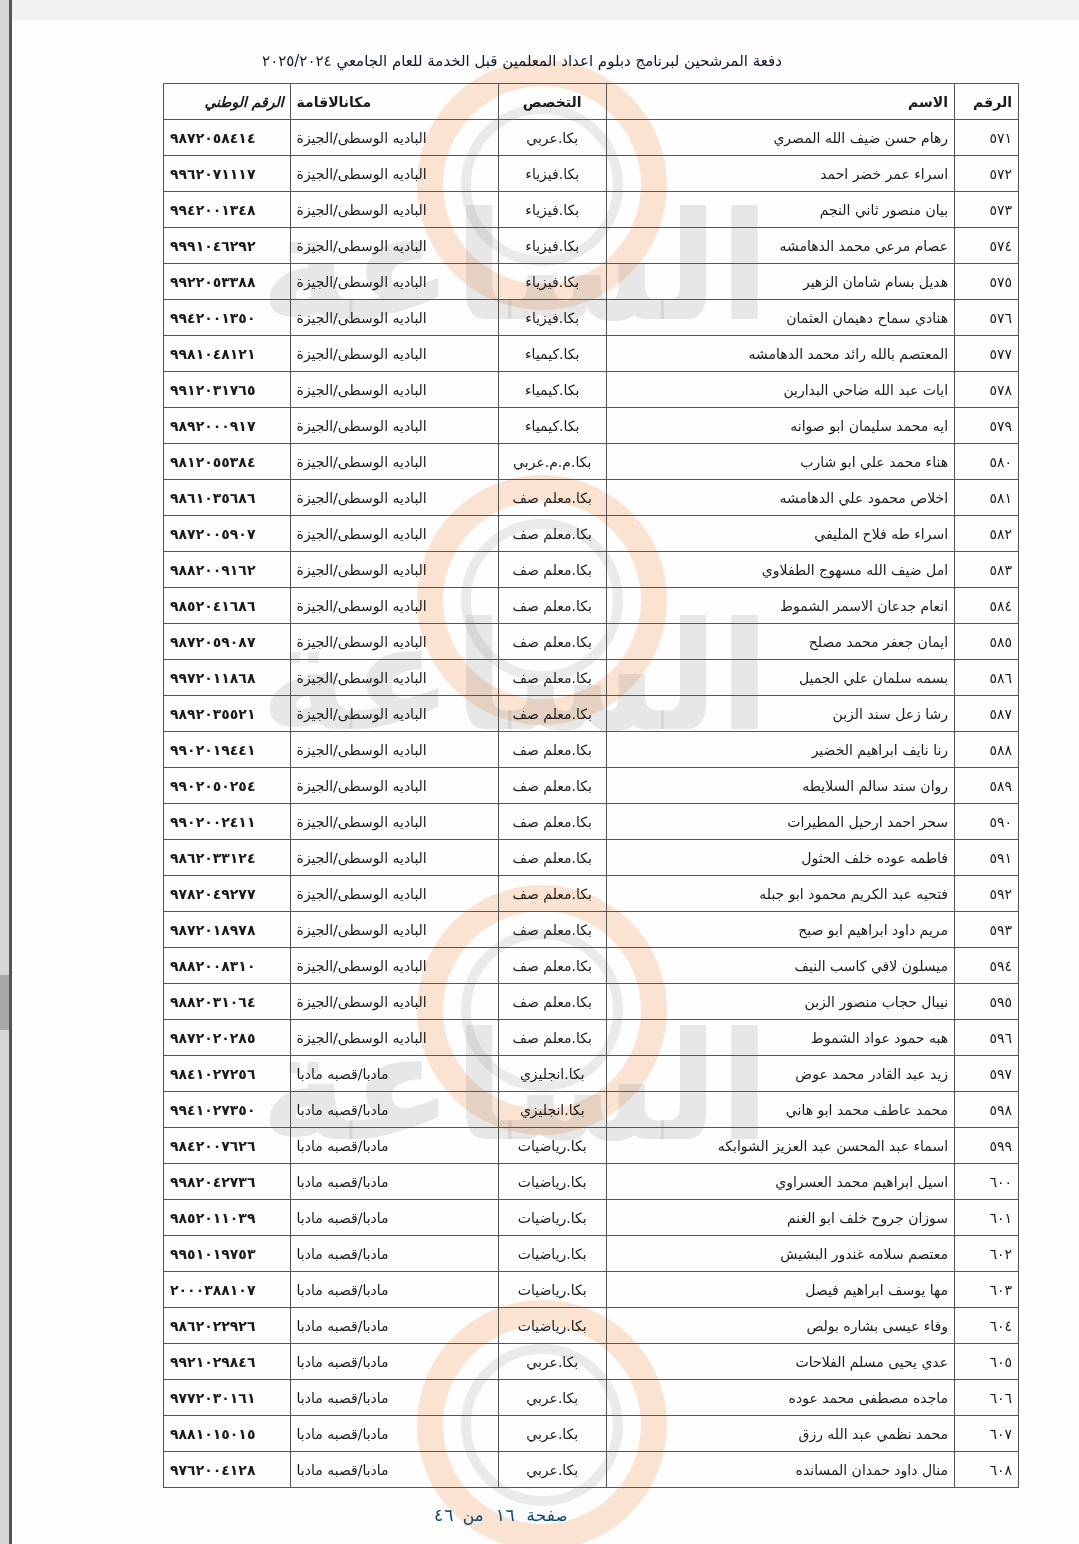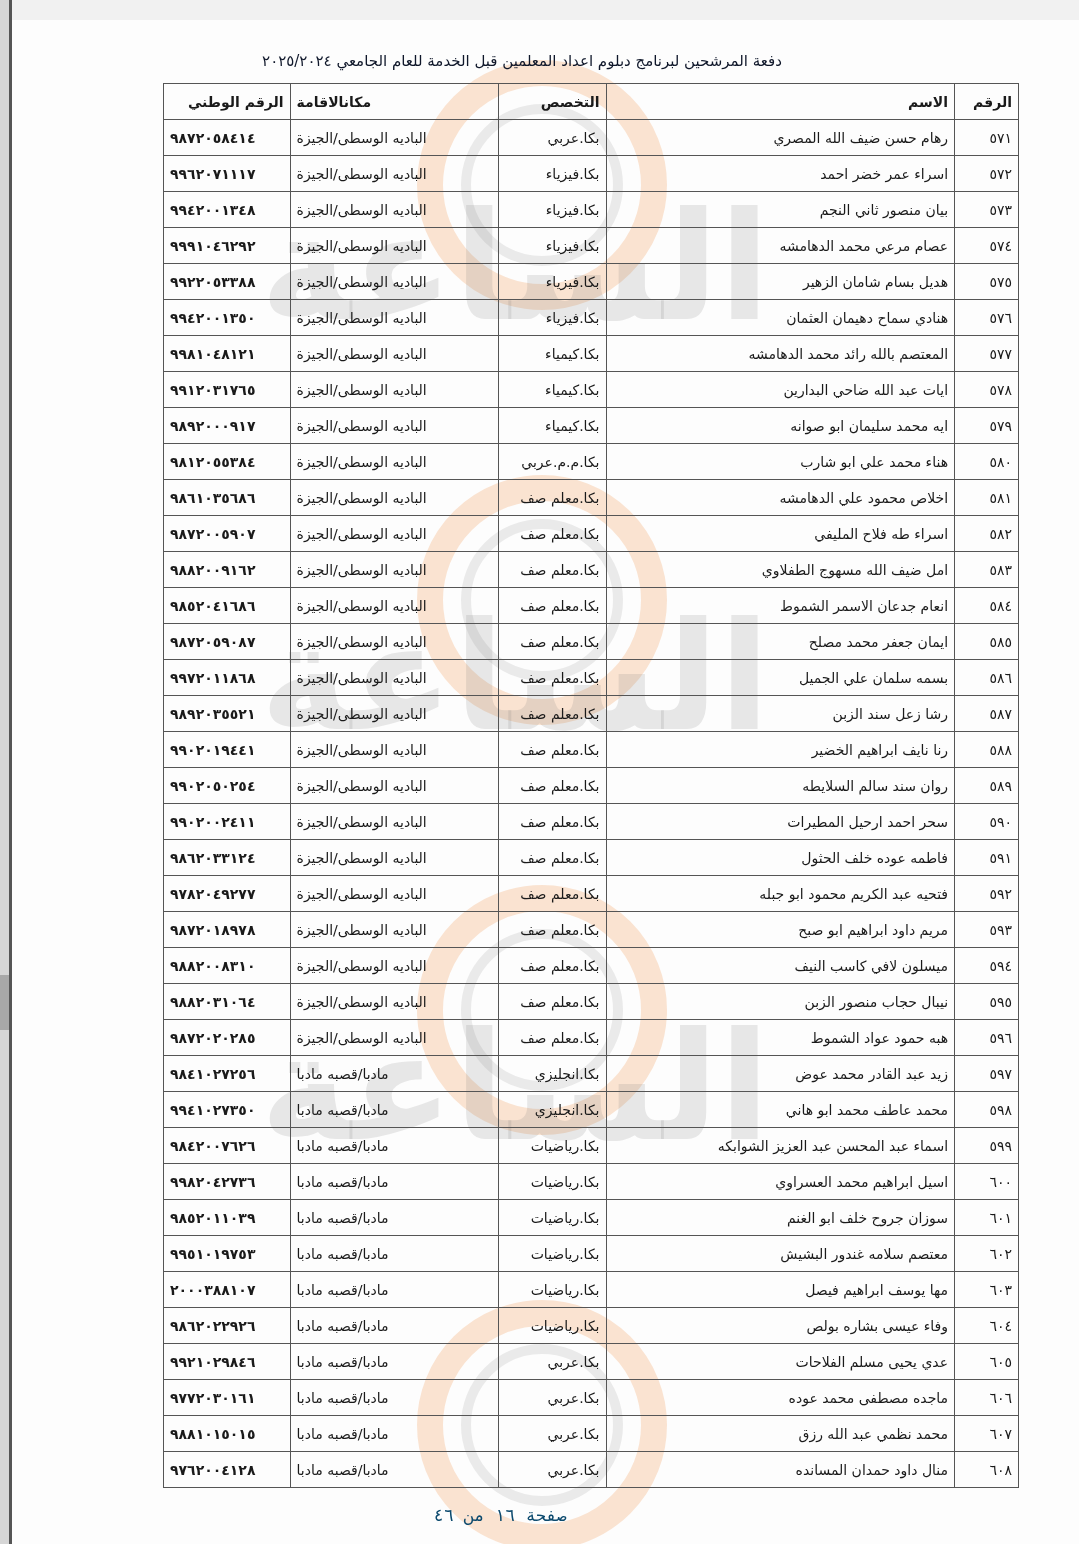--- a/index.html
+++ b/index.html
@@ -43,24 +43,24 @@
   }
   table.list td, table.list th {
     border: 1.5px solid #555; height: 35px; padding: 0 6px;
     font-size: 14px; color: #1a1a1a;
     font-family: "DejaVu Sans", sans-serif;
     background: transparent;
   }
   table.list th { font-weight: bold; font-size: 14px; height: 35px; }
   .c-num { width: 52px; text-align: right; }
   .c-name { width: 360px; text-align: right; }
-  .c-spec { width: 96px; text-align: right; }
+  .c-spec { width: 96px; text-align: center; }
   .c-loc { width: 206px; text-align: left; }
   .c-nid { width: 116px; text-align: left; font-weight: bold; direction: ltr; }
-  th.c-nid { text-align: right; direction: rtl; }
+  th.c-nid { text-align: right; direction: rtl; font-style: italic; }
   .footer {
     position: absolute; top: 1505px; left: 400px; width: 200px; text-align: center;
     font-size: 17px; color: #0c4a6e; direction: rtl;
     font-family: Liberation Mono, monospace;
   }
 </style>
 </head>
 <body>
 
 <div class="edge-bar"></div>

